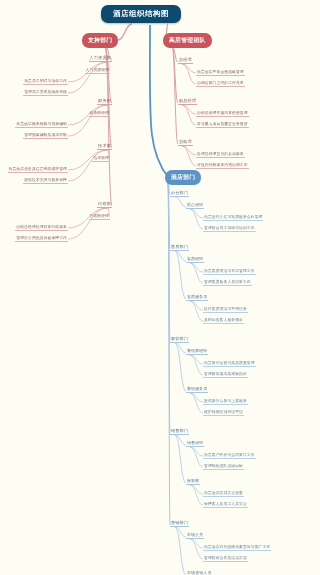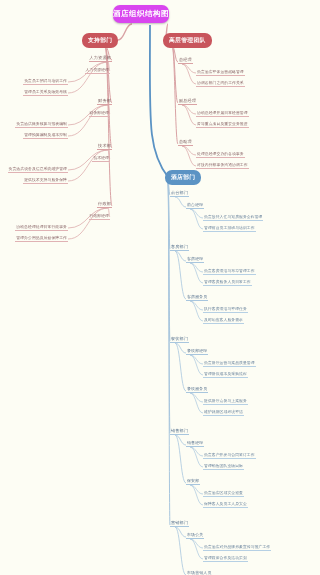--- a/index.html
+++ b/index.html
@@ -9,27 +9,26 @@
     font-family:"Liberation Sans","DejaVu Sans",sans-serif;
     position:relative;
     overflow:hidden;
   }
   #canvas { position:absolute; inset:0; width:300px; height:575px; }
   svg.links { position:absolute; inset:0; width:300px; height:575px; pointer-events:none; }
 
   .node { position:absolute; white-space:nowrap; }
 
   .root {
-    background:#d946ef; color:#fff;
+    background:#0c4a6e; color:#fff;
     border-radius:7px;
     font-size:7.5px; font-weight:bold;
-    padding:4px 0;
+    padding:4px 12px;
     letter-spacing:.5px;
     box-shadow:0 1px 2px rgba(0,0,0,.25);
-    margin-left:12px;
   }
   .lvl2-red {
     background:#c8555c; color:#fff;
     border-radius:7px;
     font-size:5.8px; font-weight:bold;
     padding:3px 6px;
     letter-spacing:.3px;
   }
   .lvl2-blue {
     background:#5b93c4; color:#fff;

